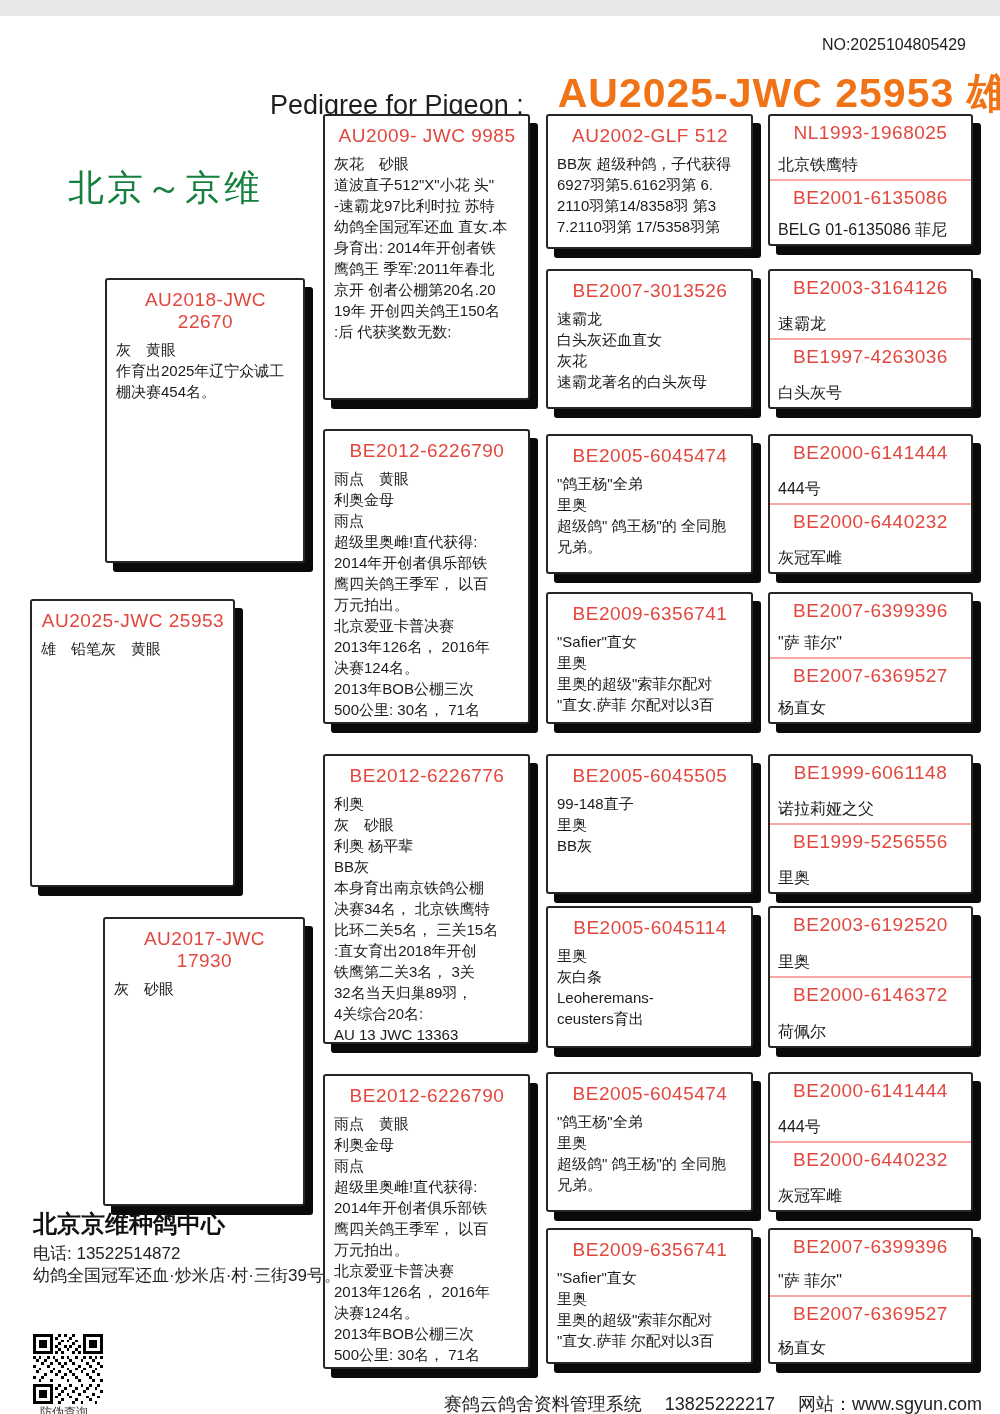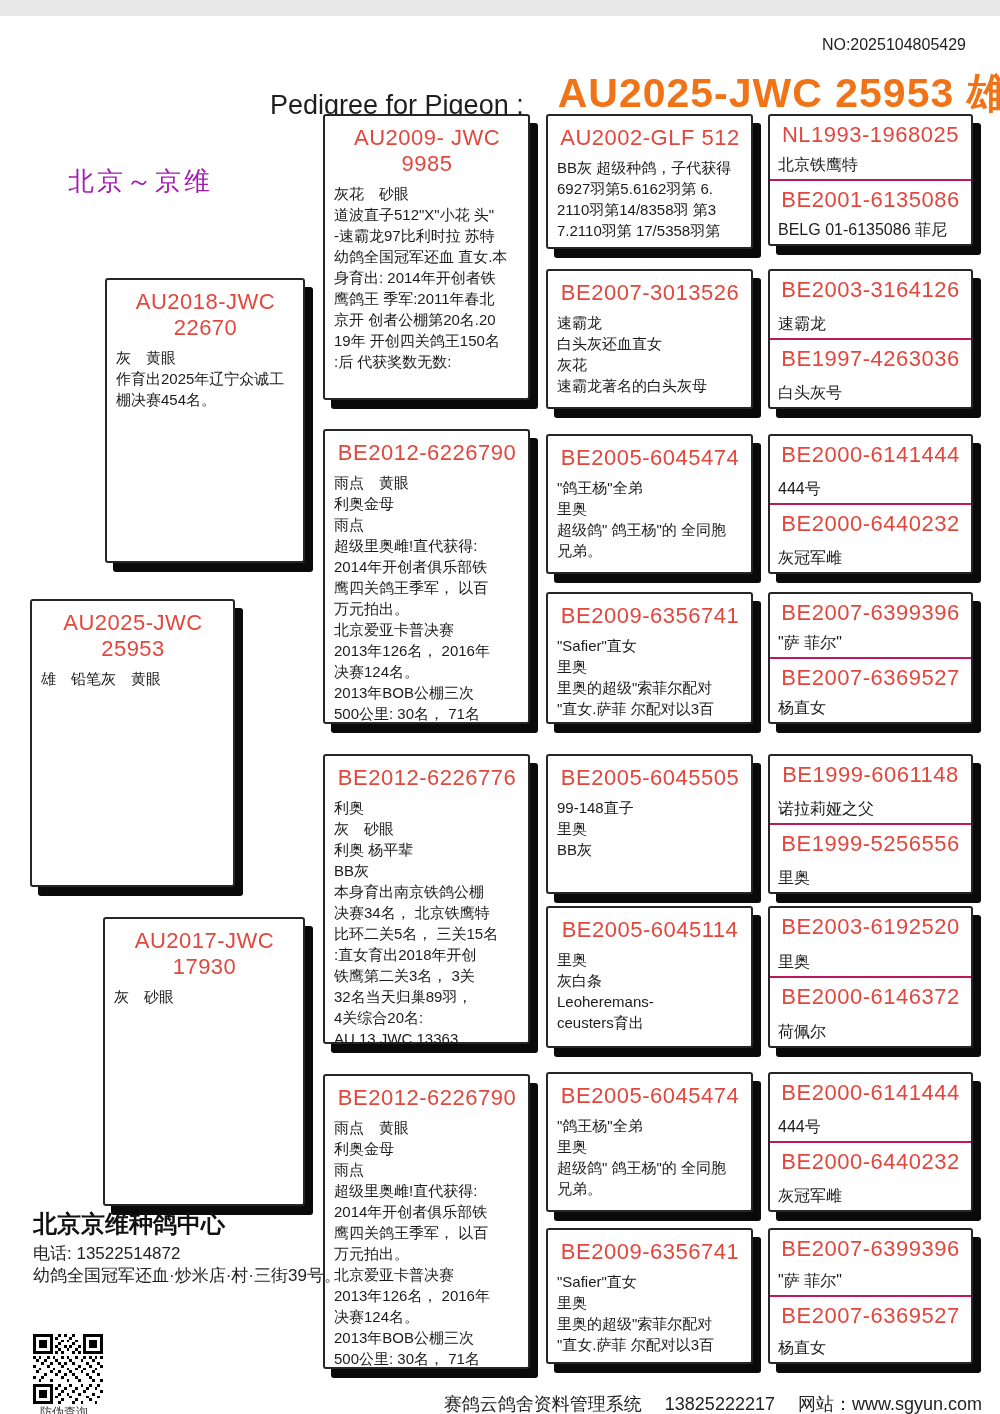--- a/index.html
+++ b/index.html
@@ -6,39 +6,39 @@
   .page{
     position:relative;width:1000px;height:1414px;margin:16px auto;
     background:#ffffff;overflow:hidden;
     font-family:"Liberation Sans","DejaVu Sans",sans-serif;
     color:#1c1c1c;
   }
   .cert-no{position:absolute;top:20px;right:34px;font-size:16px;color:#222;}
   .title-row{position:absolute;left:270px;top:50px;display:flex;align-items:flex-end;gap:34px;white-space:nowrap;}
   .title-label{font-size:27px;color:#1e1e1e;}
   .title-value{font-size:41px;font-weight:bold;letter-spacing:1px;color:#f07417;}
-  .loft-heading{position:absolute;left:68px;top:148px;font-size:26px;letter-spacing:3px;color:#a21caf;}
+  .loft-heading{position:absolute;left:68px;top:148px;font-size:36px;letter-spacing:3px;color:#15803d;}
 
   .pbox{
     position:absolute;background:#fff;box-sizing:border-box;
     border:2px solid #262626;border-radius:3px;
     box-shadow:8px 9px 0 0 #0a0a0a;
     padding:7px 8px 6px 9px;
   }
-  .ring{color:#e2473e;font-size:22px;text-align:center;letter-spacing:0.5px;margin:2px 0 6px 0;}
+  .ring{color:#e2473e;font-size:19px;text-align:center;letter-spacing:0.5px;margin:2px 0 6px 0;}
   .body{font-size:15px;line-height:1.4;white-space:pre-line;color:#1b1b1b;}
 
   .pair{
     position:absolute;background:#fff;box-sizing:border-box;width:205px;
     border:2px solid #262626;border-radius:3px;
     box-shadow:8px 9px 0 0 #0a0a0a;
     display:flex;flex-direction:column;
   }
   .half{flex:1;display:flex;flex-direction:column;justify-content:space-between;padding:4px 8px 2px 8px;box-sizing:border-box;}
-  .half.top{border-bottom:2px solid #be185d;}
+  .half.top{border-bottom:2px solid #fca5a5;}
   .half .ring{margin:2px 0 0 0;}
   .half .name{font-size:16px;color:#1b1b1b;padding-bottom:1px;}
 
   .contact-name{position:absolute;left:33px;top:1192px;font-size:24px;font-weight:bold;color:#111;}
   .contact-phone{position:absolute;left:33px;top:1226px;font-size:17px;color:#222;}
   .contact-addr{position:absolute;left:33px;top:1249px;width:310px;font-size:17px;line-height:1.35;color:#222;}
   .qr{position:absolute;left:33px;top:1318px;width:70px;height:70px;}
   .qr-label{position:absolute;left:40px;top:1388px;font-size:12px;color:#3a3a3a;}
   .footer-line{position:absolute;right:18px;top:1376px;font-size:18px;color:#232323;white-space:nowrap;}
   .bottom-bar{position:absolute;left:88px;right:0;top:1402px;height:12px;background:#070707;}

